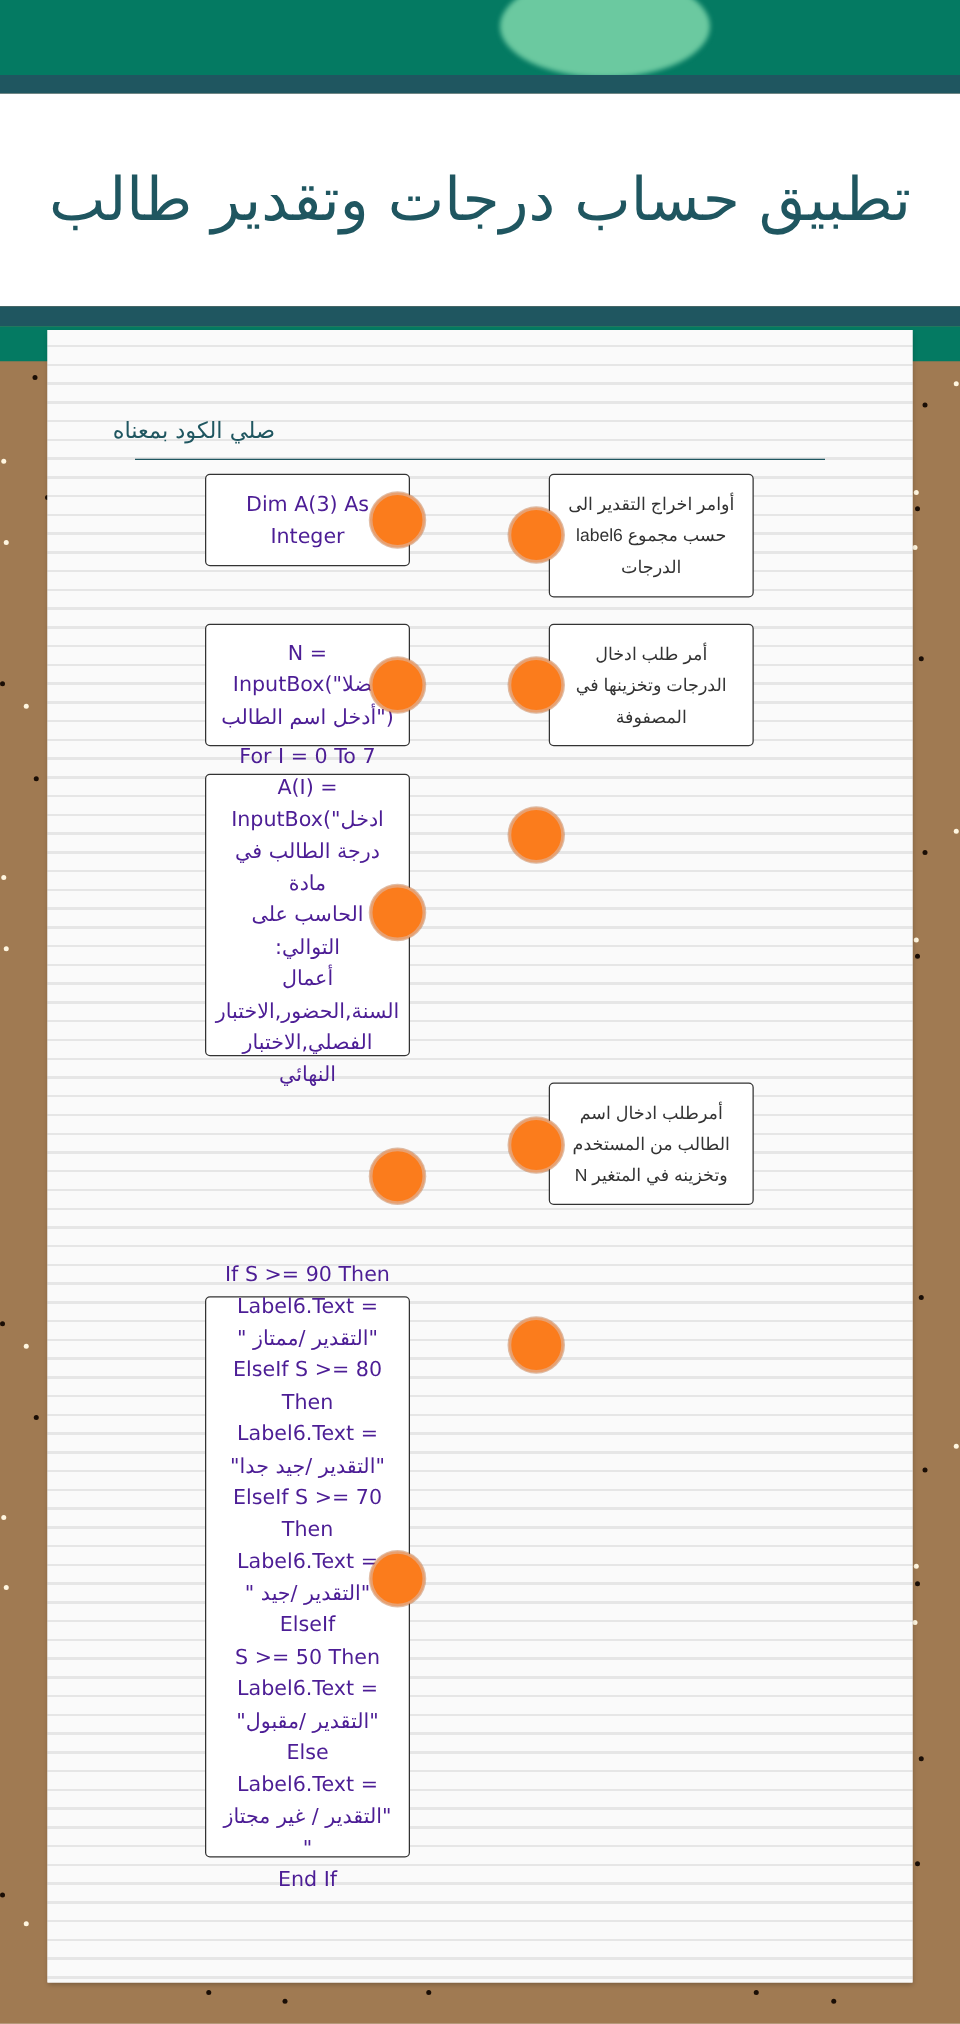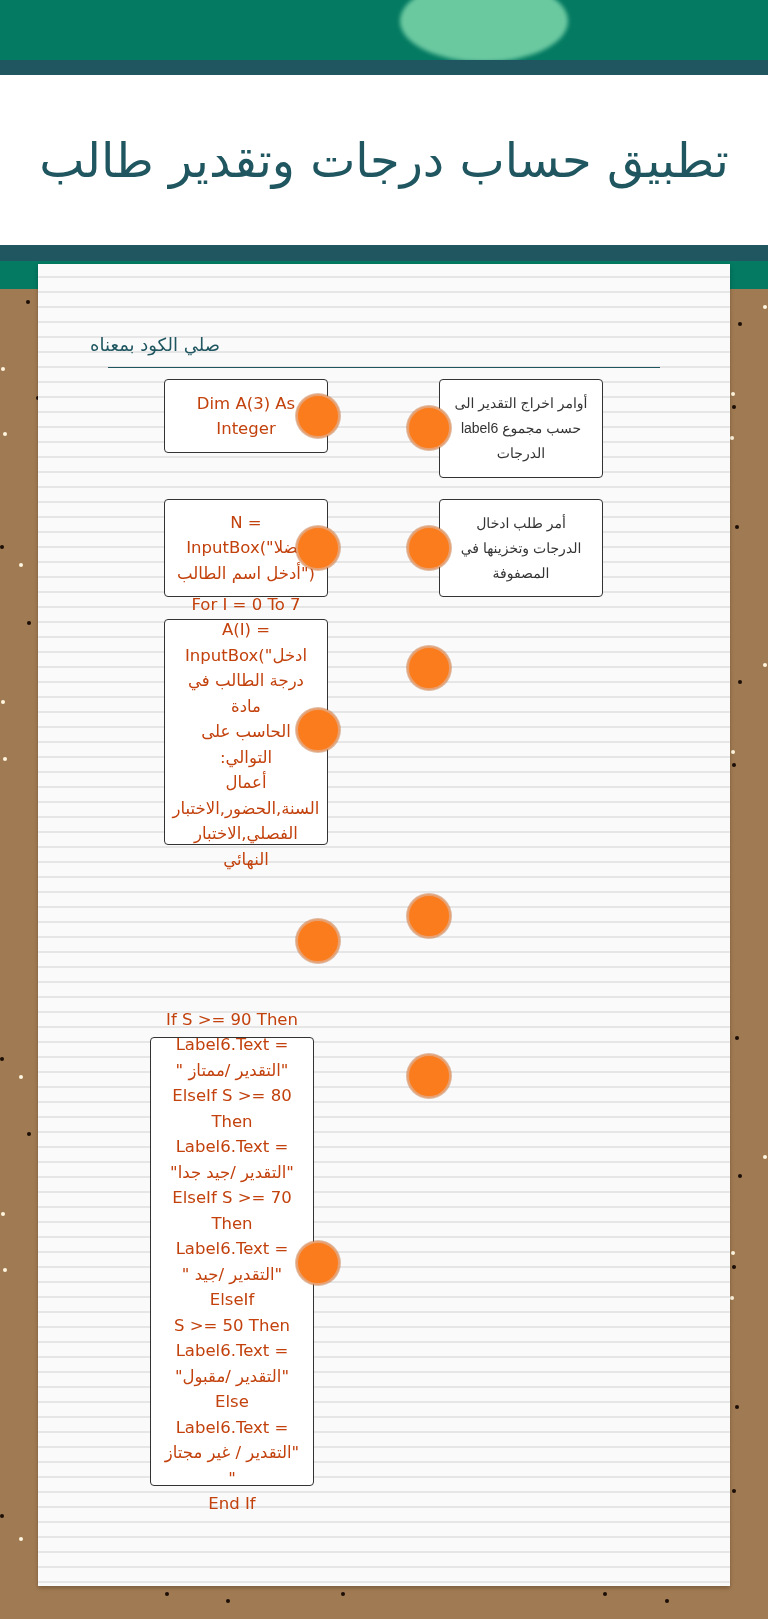--- a/index.html
+++ b/index.html
@@ -47,21 +47,21 @@
   }
   .heading-rule {
     position: absolute; left: 70px; top: 103px; width: 552px; height: 1px; background: #1f5660;
   }
   .card {
     position: absolute; background: #ffffff; border: 1px solid #333;
     border-radius: 4px; display: flex; align-items: center; justify-content: center;
     text-align: center; padding: 6px 10px;
   }
   .code-card {
-    font-family: "DejaVu Sans", sans-serif; font-size: 16.5px; line-height: 25.5px; color: #c2410c;
+    font-family: "DejaVu Sans", sans-serif; font-size: 16.5px; line-height: 25.5px; color: #4c1d95;
   }
   .desc-card {
     font-family: "Liberation Sans", sans-serif; font-size: 14px; line-height: 25px; color: #333;
     direction: rtl;
   }
   .card-text { white-space: pre-line; unicode-bidi: plaintext; }
   .dot {
     position: absolute; width: 44px; height: 44px; border-radius: 50%;
     background: #fb7c1c; border: 2px solid #e8a070;
     box-shadow: 0 0 0 1px rgba(180,90,30,0.4);
@@ -139,21 +139,21 @@
   <div class="card code-card" style="left:126px;top:355px;width:164px;height:226px">
     <span class="card-text">For I = 0 To 7
 A(I) =
 InputBox("ادخل
 درجة الطالب في مادة
 الحاسب على التوالي:
 أعمال
 السنة,الحضور,الاختبار
 الفصلي,الاختبار النهائي</span>
   </div>
-  <div class="card code-card" style="left:112px;top:773px;width:164px;height:449px">
+  <div class="card code-card" style="left:126px;top:773px;width:164px;height:449px">
     <span class="card-text">If S &gt;= 90 Then
 Label6.Text =
 "التقدير /ممتاز "
 ElseIf S &gt;= 80
 Then
 Label6.Text =
 "التقدير /جيد جدا"
 ElseIf S &gt;= 70
 Then
 Label6.Text =
@@ -169,20 +169,25 @@
   <div class="card desc-card" style="left:401px;top:115px;width:164px;height:99px">
     <span class="card-text">أوامر اخراج التقدير الى
 label6 حسب مجموع
 الدرجات</span>
   </div>
   <div class="card desc-card" style="left:401px;top:235px;width:164px;height:98px">
     <span class="card-text">أمر طلب ادخال
 الدرجات وتخزينها في
 المصفوفة</span>
   </div>
+  <div class="card desc-card" style="left:401px;top:602px;width:164px;height:98px">
+    <span class="card-text">أمرطلب ادخال اسم
+الطالب من المستخدم
+وتخزينه في المتغير N</span>
+  </div>
 
   <div class="dot" style="left:258px;top:130px"></div>
   <div class="dot" style="left:258px;top:262px"></div>
   <div class="dot" style="left:258px;top:444px"></div>
   <div class="dot" style="left:258px;top:655px"></div>
   <div class="dot" style="left:258px;top:977px"></div>
 
   <div class="dot" style="left:369px;top:142px"></div>
   <div class="dot" style="left:369px;top:262px"></div>
   <div class="dot" style="left:369px;top:382px"></div>

